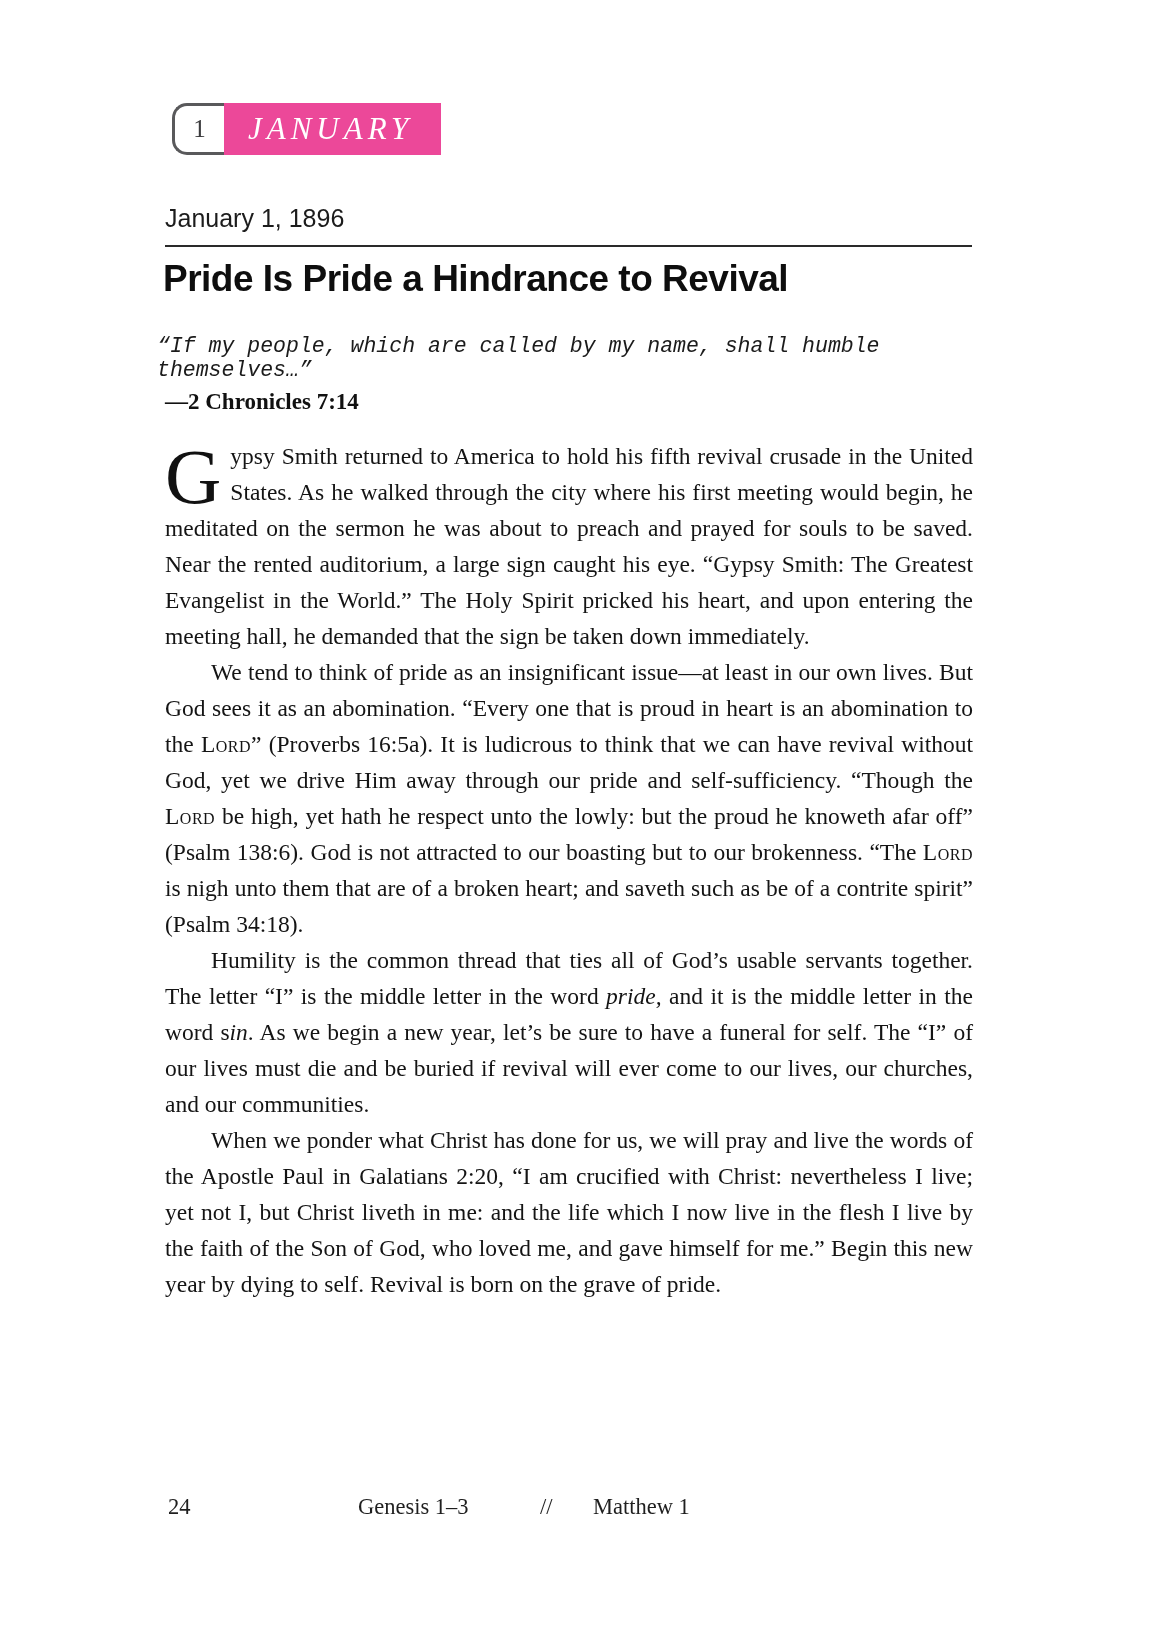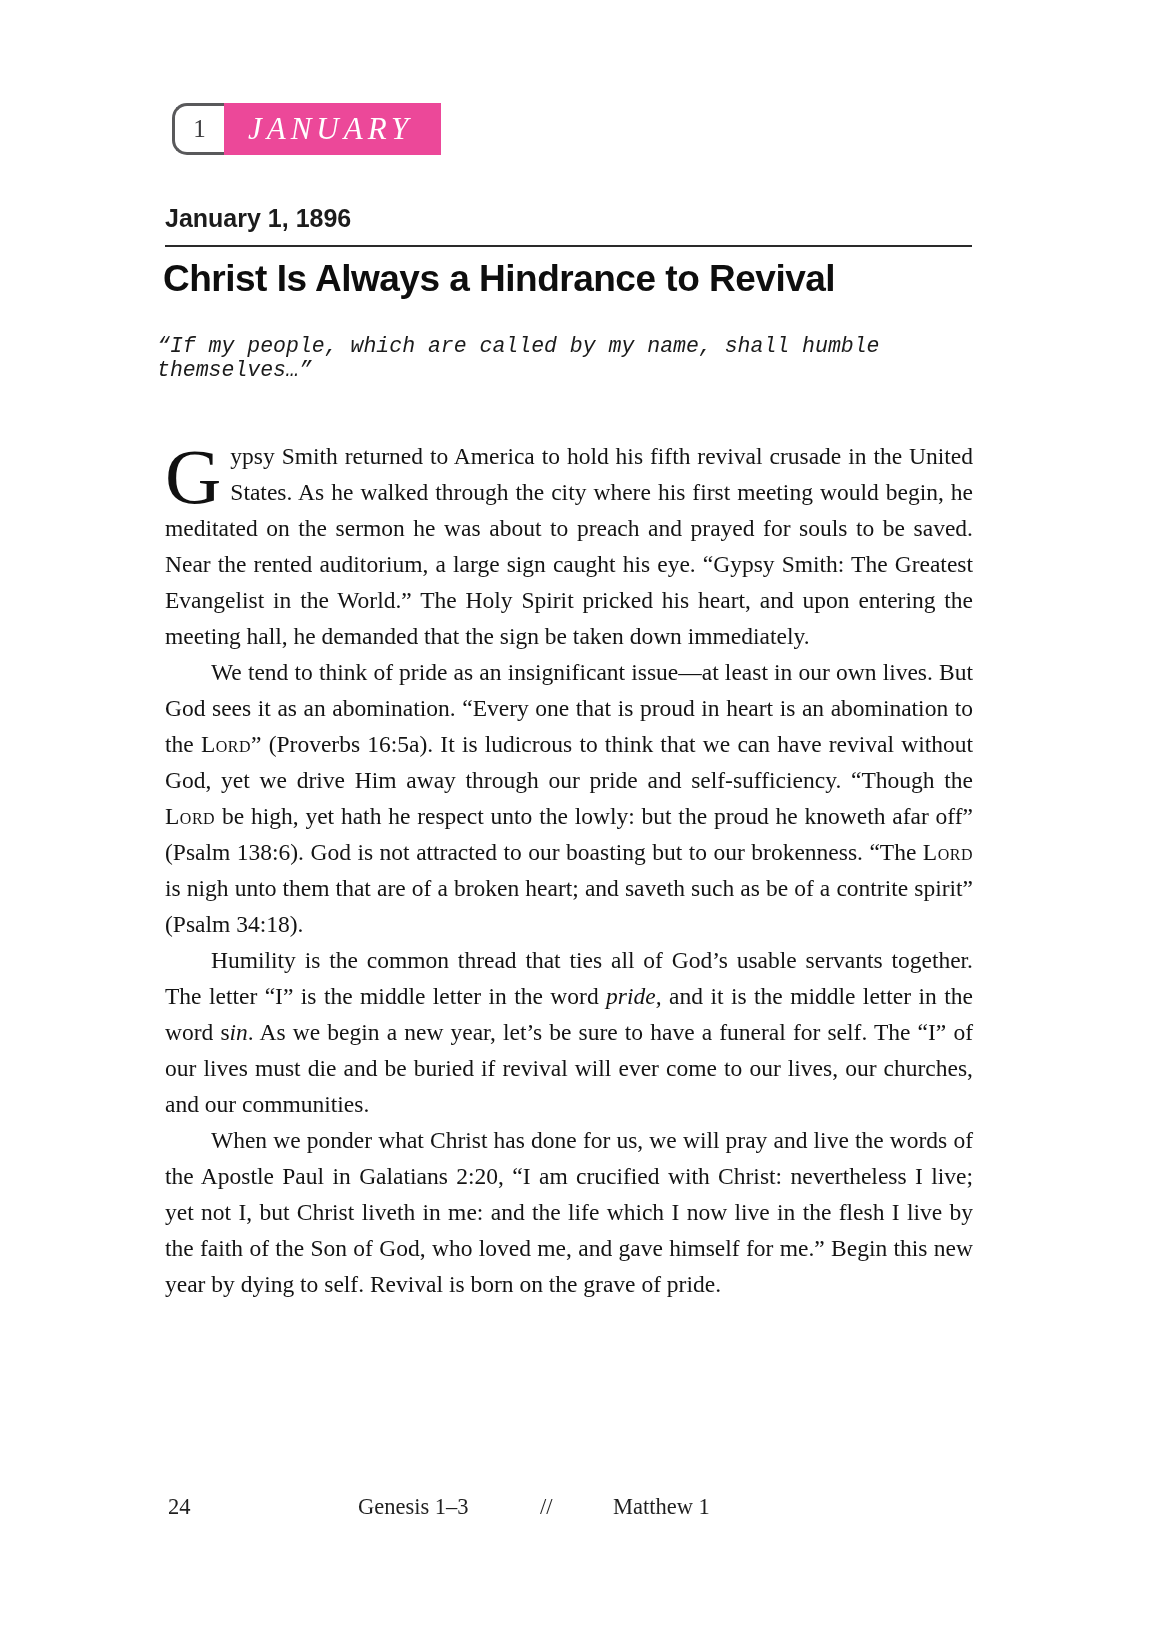--- a/index.html
+++ b/index.html
@@ -51,21 +51,21 @@
     letter-spacing: 5px;
   }
 
   
   .dateline {
     position: absolute;
     left: 165px;
     top: 204px;
     font-family: "Liberation Sans", sans-serif;
     font-size: 25px;
-    font-weight: 700;
+    font-weight: 400;
     color: #1c1c1c;
   }
   .rule {
     position: absolute;
     left: 165px;
     top: 245px;
     width: 807px;
     margin: 0;
     border: none;
     border-top: 2px solid #2a2a2a;
@@ -137,44 +137,45 @@
     width: 925px;
     height: 36px;
     font-family: "Liberation Serif", serif;
     font-size: 22.5px;
     color: #1f1f1f;
   }
   .footer span { position: absolute; top: 0; }
   .pagenum    { left: 168px; }
   .reading-ot { left: 358px; }
   .reading-sep{ left: 540px; }
-  .reading-nt { left: 613px; }
+  .reading-nt { left: 593px; }
 </style>
 </head>
 <body>
 
 <div class="page">
 
   <div class="badge">
     <div class="badge-day">
       <span>1</span>
     </div>
     <div class="badge-month">
       <span>JANUARY</span>
     </div>
   </div>
 
   <div class="dateline">January 1, 1896</div>
 
   <hr class="rule">
 
-  <h1 class="title">Christ Is Always a Hindrance to Revival</h1>
+  <h1 class="title">Pride Is Pride a Hindrance to Revival</h1>
 
   <div class="epigraph">
     <div class="quote">“If my people, which are called by my name, shall humble themselves…”</div>
+    <div class="ref">—2 Chronicles 7:14</div>
   </div>
 
   <div class="body-text">
     <p class="para"><span class="dropcap">G</span><span><span>ypsy Smith returned to America to hold his fifth revival crusade in the United States. As he walked through the city where his first meeting would begin, he meditated on the sermon he was about to preach and prayed for souls to be saved. Near the rented auditorium, a large sign caught his eye. “Gypsy Smith: The Greatest Evangelist in the World.” The Holy Spirit pricked his heart, and upon entering the meeting hall, he demanded that the sign be taken down immediately.</span></span></p>
     <p class="para indent"><span>We tend to think of pride as an insignificant issue—at least in our own lives. But God sees it as an abomination. “Every one that is proud in heart is an abomination to the </span><span class="seg-sc">Lord</span><span>” (Proverbs 16:5a). It is ludicrous to think that we can have revival without God, yet we drive Him away through our pride and self-sufficiency. “Though the </span><span class="seg-sc">Lord</span><span> be high, yet hath he respect unto the lowly: but the proud he knoweth afar off” (Psalm 138:6). God is not attracted to our boasting but to our brokenness. “The </span><span class="seg-sc">Lord</span><span> is nigh unto them that are of a broken heart; and saveth such as be of a contrite spirit” (Psalm 34:18).</span></p>
     <p class="para indent"><span>Humility is the common thread that ties all of God’s usable servants together. The letter “I” is the middle letter in the word </span><span class="seg-i">pride,</span><span> and it is the middle letter in the word s</span><span class="seg-i">in</span><span>. As we begin a new year, let’s be sure to have a funeral for self. The “I” of our lives must die and be buried if revival will ever come to our lives, our churches, and our communities.</span></p>
     <p class="para indent"><span>When we ponder what Christ has done for us, we will pray and live the words of the Apostle Paul in Galatians 2:20, “I am crucified with Christ: nevertheless I live; yet not I, but Christ liveth in me: and the life which I now live in the flesh I live by the faith of the Son of God, who loved me, and gave himself for me.” Begin this new year by dying to self. Revival is born on the grave of pride.</span></p>
   </div>
 
   <div class="footer">

